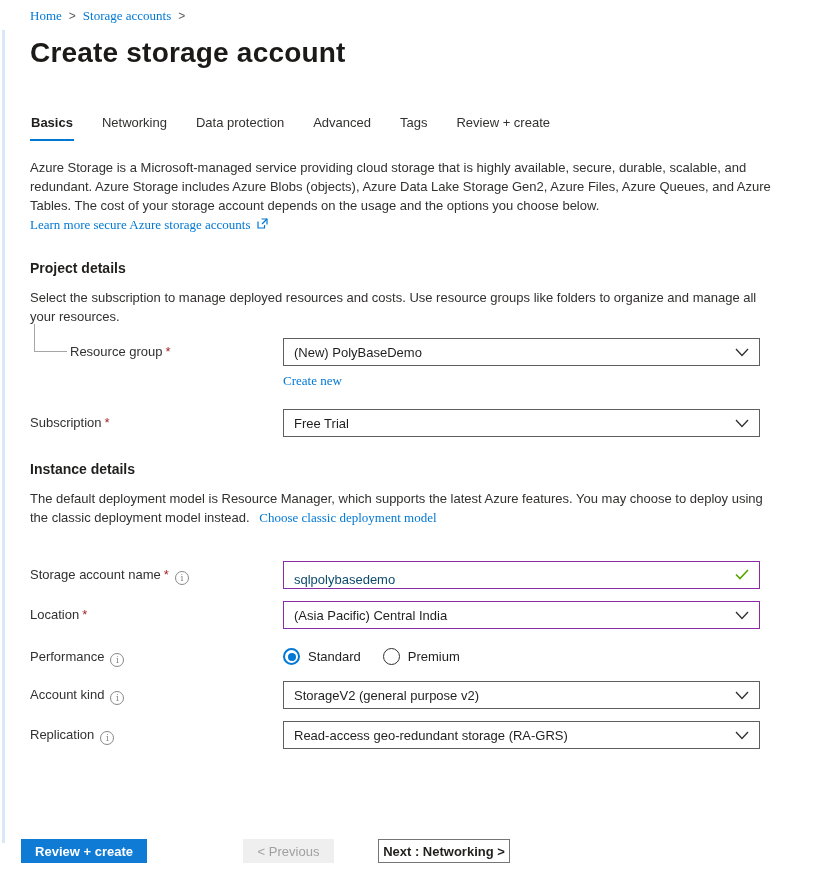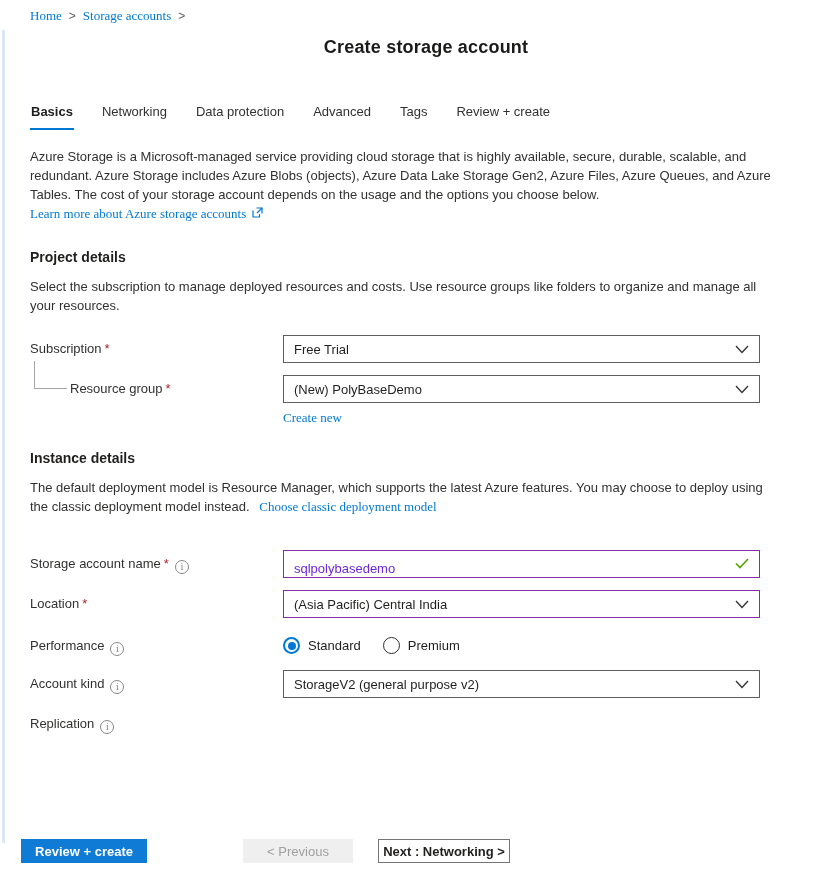--- a/index.html
+++ b/index.html
@@ -17,21 +17,21 @@
   .edge-strip {
     position: absolute; left: 2px; top: 30px; width: 3px; height: 813px;
     background: #d9e7f6;
   }
 
   .breadcrumb { margin: 8px 0 0 30px; font-size: 13px; }
   .breadcrumb .sep { color: #605e5c; margin: 0 7px; font-size: 12px; }
 
   .page-title {
     margin: 13px 0 0 30px;
-    font-size: 18px; font-weight: 700; color: #1b1a19; letter-spacing: .2px; text-align: center;
+    font-size: 28px; font-weight: 700; color: #1b1a19; letter-spacing: .2px;
   }
 
   .tabs { display: flex; gap: 27px; margin: 46px 0 0 30px; }
   .tab {
     padding: 0 1px 9px 1px; color: #323130; cursor: pointer;
     border-bottom: 2px solid transparent;
   }
   .tab.active { font-weight: 700; color: #201f1e; border-bottom: 2px solid #0078d4; }
 
   .intro { margin: 17px 30px 0 30px; width: 742px; line-height: 19px; }
@@ -57,21 +57,21 @@
 
   .field-control { width: 477px; }
   .dropdown, .textbox {
     height: 28px; border: 1px solid #605e5c; background: #fff;
     display: flex; align-items: center; justify-content: space-between;
     padding: 0 10px; color: #201f1e; cursor: pointer;
   }
   .dropdown.purple, .textbox.purple { border-color: #8a2da5; }
   .chev { flex: 0 0 auto; margin-left: 8px; }
   .textbox input {
-    border: none; outline: none; flex: 1 1 auto; font: inherit; color: #6d28d9;
+    border: none; outline: none; flex: 1 1 auto; font: inherit; color: #0c4a6e;
     background: transparent; height: 100%; margin-top: 8px;
   }
   .check-icon { flex: 0 0 auto; margin-left: 8px; }
 
   .link-line { margin-top: 7px; }
 
   .connector {
     position: absolute; left: 4px; top: -14px; width: 33px; height: 28px;
     border-left: 1px solid #a6a6a6; border-bottom: 1px solid #a6a6a6;
   }
@@ -85,21 +85,21 @@
   .radio-circle.selected { border: 2px solid #0078d4; }
   .radio-dot { width: 8px; height: 8px; border-radius: 50%; background: #0078d4; }
 
   .footer-btn { position: absolute; height: 24px; font-size: 13px; display: flex;
     align-items: center; justify-content: center; cursor: pointer; }
   .btn-primary {
     left: 21px; top: 839px; width: 126px;
     background: #0f7bd4; color: #fff; border: 1px solid #0f7bd4; font-weight: 600;
   }
   .btn-disabled {
-    left: 243px; top: 839px; width: 110px;
+    left: 243px; top: 839px; width: 91px;
     background: #efefef; color: #a0a0a0; border: 1px solid #efefef; cursor: default;
   }
   .btn-secondary {
     left: 378px; top: 839px; width: 132px;
     background: #fff; color: #201f1e; border: 1px solid #757575; font-weight: 600;
   }
 </style>
 </head>
 <body>
 
@@ -116,68 +116,68 @@
   <div class="tab">Networking</div>
   <div class="tab">Data protection</div>
   <div class="tab">Advanced</div>
   <div class="tab">Tags</div>
   <div class="tab">Review + create</div>
 </div>
 
 <div class="intro">
   <span>Azure Storage is a Microsoft-managed service providing cloud storage that is highly available, secure, durable, scalable, and redundant. Azure Storage includes Azure Blobs (objects), Azure Data Lake Storage Gen2, Azure Files, Azure Queues, and Azure Tables. The cost of your storage account depends on the usage and the options you choose below.</span>
   <div class="learn-more">
-    <a>Learn more about Azure storage accounts</a>
+    <a>Learn more secure Azure storage accounts</a>
     <span class="ext-icon">
       <svg width="11" height="11" viewBox="0 0 11 11">
           <path d="M1 3.5 H1 V10 H7.5 V7" fill="none" stroke="#0078d4" stroke-width="1.2"></path>
           <path d="M4.5 1 H10 V6.5" fill="none" stroke="#0078d4" stroke-width="1.2"></path>
           <path d="M10 1 L5 6" stroke="#0078d4" stroke-width="1.2"></path>
         </svg>
     </span>
   </div>
 </div>
 
 <h2 class="section-heading">Project details</h2>
 <div class="section-desc">Select the subscription to manage deployed resources and costs. Use resource groups like folders to organize and manage all your resources.</div>
 
 <div class="form">
 
-  <div class="field-row" style="margin-top:20px;">
-    <div class="field-label">
-      <span>Subscription</span><span class="req">*</span>
-    </div>
-    <div class="field-control">
-      <div class="dropdown">
-        <span>Free Trial</span>
-        <span class="chev">
-          <svg width="14" height="9" viewBox="0 0 14 9">
-              <polyline points="1,1 7,7.5 13,1" fill="none" stroke="#323130" stroke-width="1.3"></polyline>
-            </svg>
-        </span>
-      </div>
-    </div>
-  </div>
-
   <div class="field-row" style="margin-top:12px;">
     <div class="connector"></div>
     <div class="field-label indented">
       <span>Resource group</span><span class="req">*</span>
     </div>
     <div class="field-control">
       <div class="dropdown">
         <span>(New) PolyBaseDemo</span>
         <span class="chev">
           <svg width="14" height="9" viewBox="0 0 14 9">
               <polyline points="1,1 7,7.5 13,1" fill="none" stroke="#323130" stroke-width="1.3"></polyline>
             </svg>
         </span>
       </div>
       <div class="link-line">
         <a>Create new</a>
+      </div>
+    </div>
+  </div>
+
+  <div class="field-row" style="margin-top:20px;">
+    <div class="field-label">
+      <span>Subscription</span><span class="req">*</span>
+    </div>
+    <div class="field-control">
+      <div class="dropdown">
+        <span>Free Trial</span>
+        <span class="chev">
+          <svg width="14" height="9" viewBox="0 0 14 9">
+              <polyline points="1,1 7,7.5 13,1" fill="none" stroke="#323130" stroke-width="1.3"></polyline>
+            </svg>
+        </span>
       </div>
     </div>
   </div>
 
   <h2 class="section-heading" style="margin-top:24px;">Instance details</h2>
   <div class="section-desc">
     <span>The default deployment model is Resource Manager, which supports the latest Azure features. You may choose to deploy using the classic deployment model instead.</span>
     <a style="margin-left:6px;">Choose classic deployment model</a>
   </div>
 
@@ -246,18 +246,28 @@
             </svg>
         </span>
       </div>
     </div>
   </div>
 
   <div class="field-row" style="margin-top:12px;">
     <div class="field-label">
       <span>Replication</span><span class="info-icon"></span>
     </div>
+    <div class="field-control">
+      <div class="dropdown">
+        <span>Read-access geo-redundant storage (RA-GRS)</span>
+        <span class="chev">
+          <svg width="14" height="9" viewBox="0 0 14 9">
+              <polyline points="1,1 7,7.5 13,1" fill="none" stroke="#323130" stroke-width="1.3"></polyline>
+            </svg>
+        </span>
+      </div>
+    </div>
   </div>
 </div>
 
 <div class="footer-btn btn-primary">Review + create</div>
 <div class="footer-btn btn-disabled">&lt; Previous</div>
 <div class="footer-btn btn-secondary">Next : Networking &gt;</div>
 
 </body></html>

